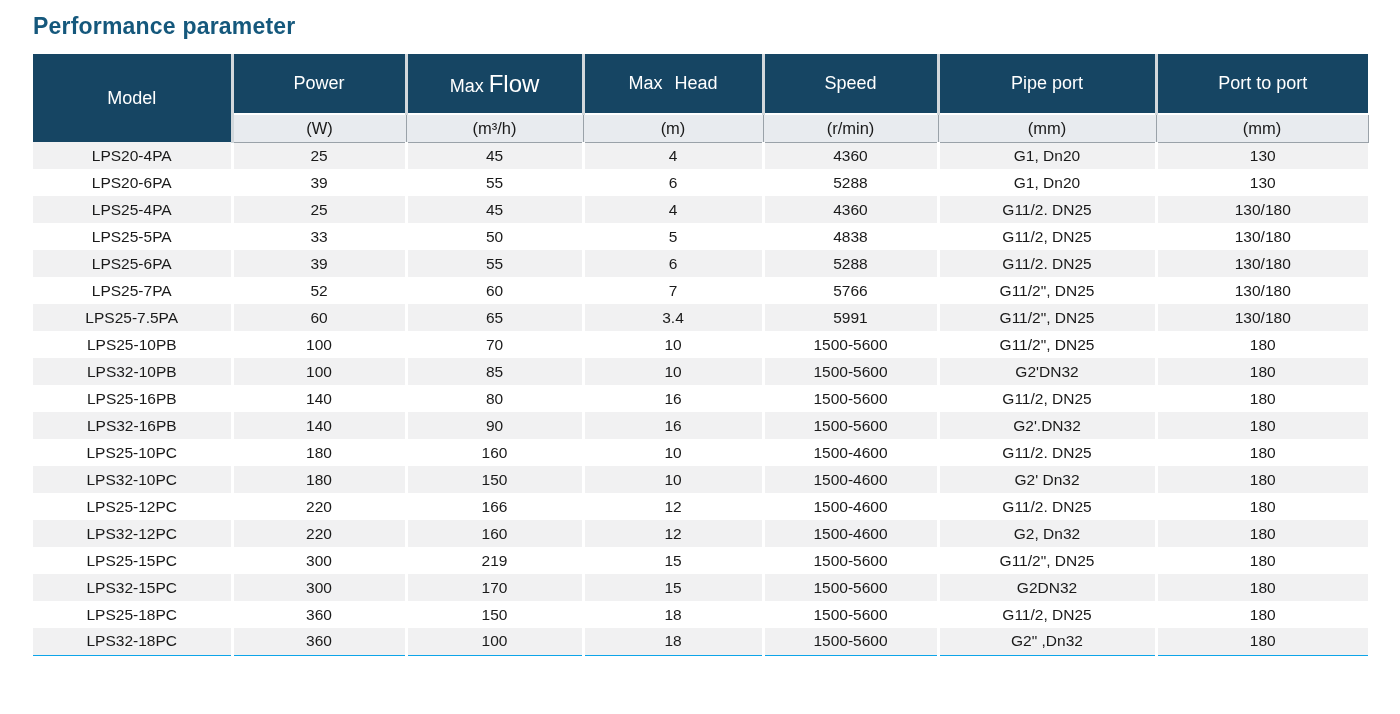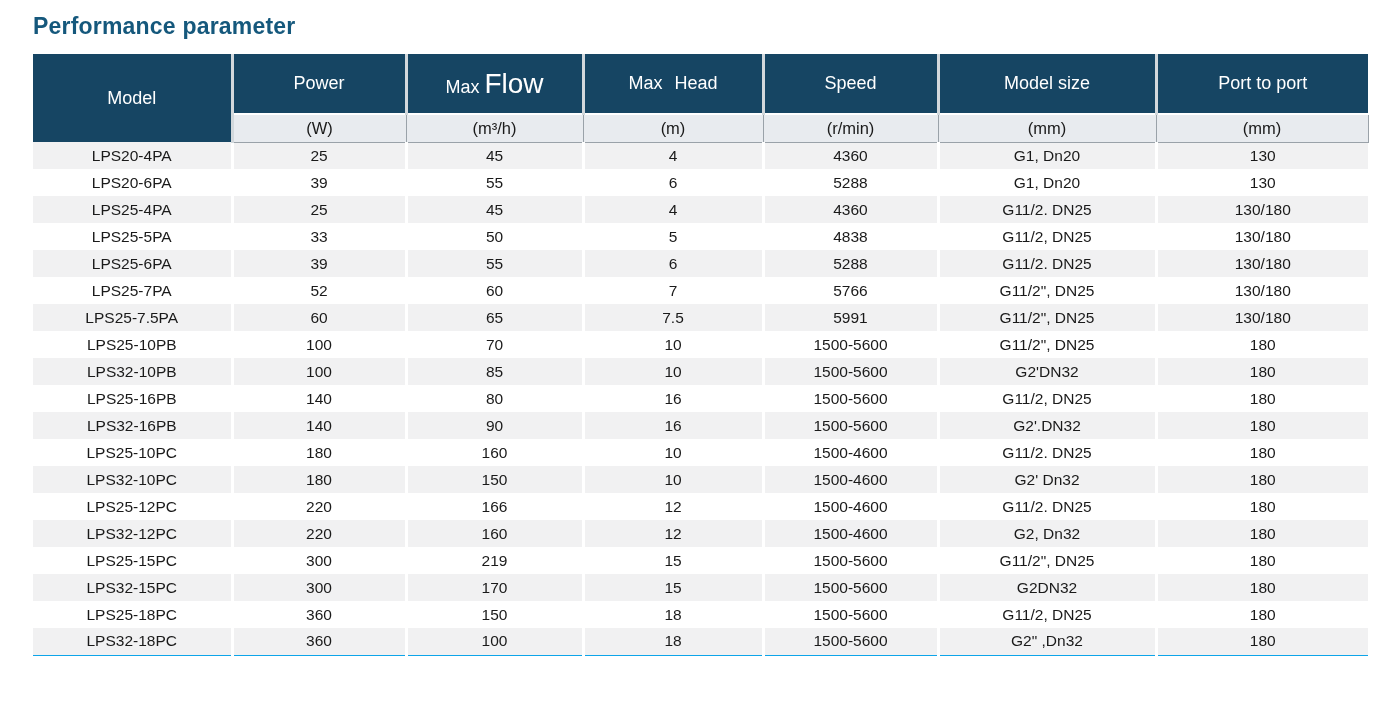--- a/index.html
+++ b/index.html
@@ -41,21 +41,21 @@
     color:#ffffff;
     font-weight:400;
     font-size:18px;
     height:60px;
     text-align:center;
     vertical-align:middle;
     padding:0;
     border-left:3px solid var(--head-sep);
   }
   thead tr.head-row th:first-child{border-left:none;text-align:center;}
-  thead tr.head-row th .flow-big{font-size:28px;text-align:center;}
+  thead tr.head-row th .flow-big{font-size:24px;text-align:center;}
   thead tr.head-row th.ws-wide{word-spacing:7px;margin-left:24px;}
   th.model-th{
     background:var(--header-bg);
     color:#ffffff;
     font-weight:400;
     font-size:18px;
     text-align:center;
     vertical-align:middle;
     border-left:none;
     border-right:3px solid var(--head-sep);
@@ -114,21 +114,21 @@
           <span>Max</span>
           <span class="flow-big">Flow</span>
         </th>
         <th class="ws-wide">
           <span>Max  Head</span>
         </th>
         <th>
           <span>Speed</span>
         </th>
         <th>
-          <span>Model size</span>
+          <span>Pipe port</span>
         </th>
         <th>
           <span>Port to port</span>
         </th>
       </tr>
       <tr class="unit-row">
         <th>(W)</th>
         <th>(m³/h)</th>
         <th>(m)</th>
         <th>(r/min)</th>
@@ -188,21 +188,21 @@
           <td>60</td>
           <td>7</td>
           <td>5766</td>
           <td>G11/2", DN25</td>
           <td>130/180</td>
         </tr>
         <tr class="odd">
           <td>LPS25-7.5PA</td>
           <td>60</td>
           <td>65</td>
-          <td>7.5</td>
+          <td>3.4</td>
           <td>5991</td>
           <td>G11/2", DN25</td>
           <td>130/180</td>
         </tr>
         <tr>
           <td>LPS25-10PB</td>
           <td>100</td>
           <td>70</td>
           <td>10</td>
           <td>1500-5600</td>

